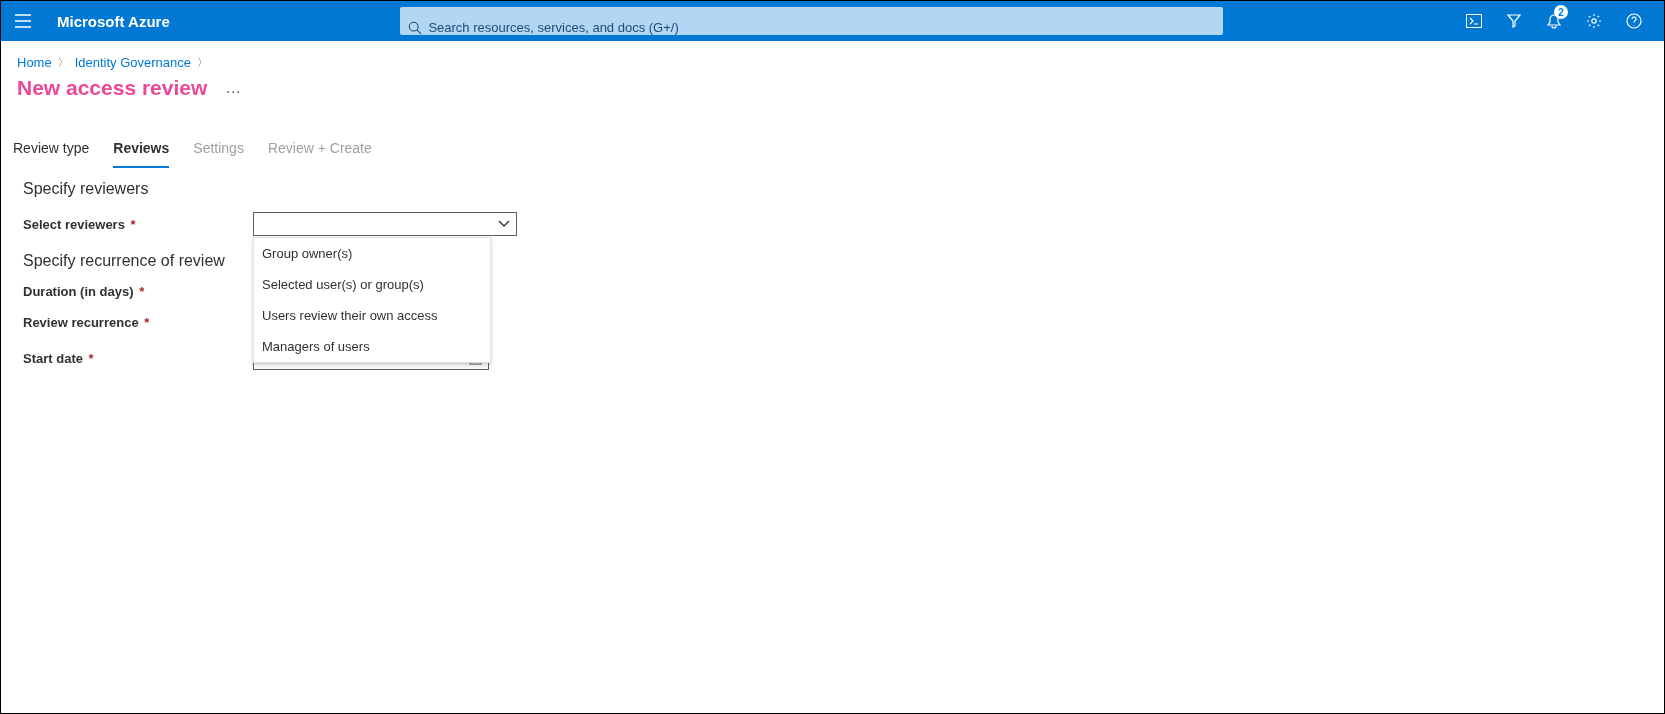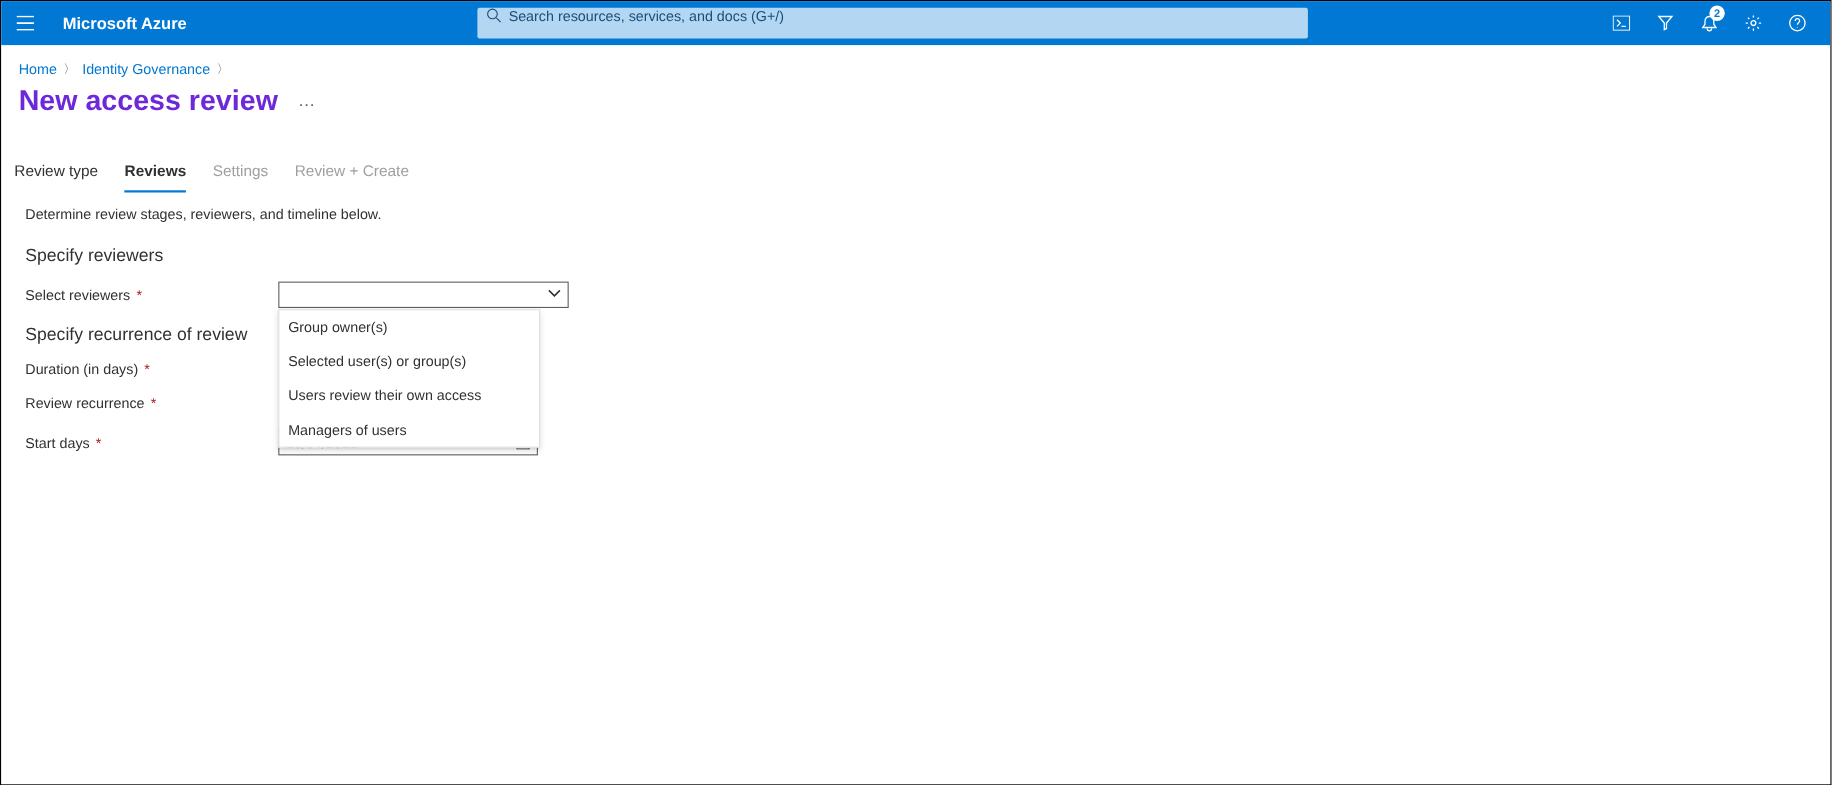--- a/index.html
+++ b/index.html
@@ -37,25 +37,25 @@
       font-weight: 600;
       margin-left: 12px;
       white-space: nowrap;
     }
     .search-wrap {
       flex: 1;
       display: flex;
       justify-content: center;
     }
     .search-box {
-      width: 755px;
+      width: 823px;
       height: 28px;
       background: #b3d6f2;
       display: flex;
-      align-items: flex-start;
+      align-items: flex-end;
       padding: 0 8px;
       border-radius: 2px;
     }
     .search-box input {
       flex: 1;
       border: none;
       background: transparent;
       outline: none;
       font-size: 13px;
       color: #003a6b;
@@ -103,23 +103,23 @@
     .breadcrumb a { color: #0078d4; text-decoration: none; cursor: pointer; }
     .breadcrumb .chev { color: #605e5c; font-size: 11px; }
     
     .page-title-row {
       display: flex;
       align-items: center;
       gap: 18px;
       padding: 0 16px 4px 16px;
     }
     .page-title {
-      font-size: 26px;
+      font-size: 21px;
       font-weight: 600;
-      color: #6d28d9;
+      color: #ec4899;
     }
     .more-dots {
       color: #605e5c;
       font-size: 16px;
       letter-spacing: 1px;
       cursor: pointer;
     }
     
     .tabs {
       display: flex;
@@ -156,20 +156,21 @@
     .field-row {
       display: flex;
       align-items: center;
       margin-bottom: 16px;
       position: relative;
     }
     .field-label {
       width: 230px;
       font-size: 13px;
       color: #323130;
+      font-weight: bold;
     }
     .required {
       color: #a4262c;
       margin-left: 2px;
     }
     .combo {
       width: 264px;
       height: 24px;
       border: 1px solid #605e5c;
       display: flex;
@@ -279,21 +280,20 @@
 </div>
 
 <div class="tabs">
   <div class="tab link">Review type</div>
   <div class="tab active">Reviews</div>
   <div class="tab disabled">Settings</div>
   <div class="tab disabled">Review + Create</div>
 </div>
 
 <div class="content">
-  <div class="instr">Determine review stages, reviewers, and timeline below.</div>
 
   <div class="section-heading">Specify reviewers</div>
 
   <div class="field-row">
     <div class="field-label">
       <span>Select reviewers</span><span class="required"> *</span>
     </div>
     <div class="combo">
       <span></span>
       <span class="chev-down">
@@ -319,21 +319,21 @@
   </div>
 
   <div class="field-row">
     <div class="field-label">
       <span>Review recurrence</span><span class="required"> *</span>
     </div>
   </div>
 
   <div class="field-row">
     <div class="field-label">
-      <span>Start days</span><span class="required"> *</span>
+      <span>Start date</span><span class="required"> *</span>
     </div>
     <div class="date-input">
       <span class="val">10/04/2021</span>
       <span class="cal-icon">
         <svg width="13" height="13" viewBox="0 0 14 14">
             <rect x="1" y="2" width="12" height="11" fill="none" stroke="#605e5c" stroke-width="1"></rect>
             <line x1="1" y1="5" x2="13" y2="5" stroke="#605e5c" stroke-width="1"></line>
             <line x1="4" y1="0.5" x2="4" y2="3" stroke="#605e5c" stroke-width="1"></line>
             <line x1="10" y1="0.5" x2="10" y2="3" stroke="#605e5c" stroke-width="1"></line>
           </svg>

